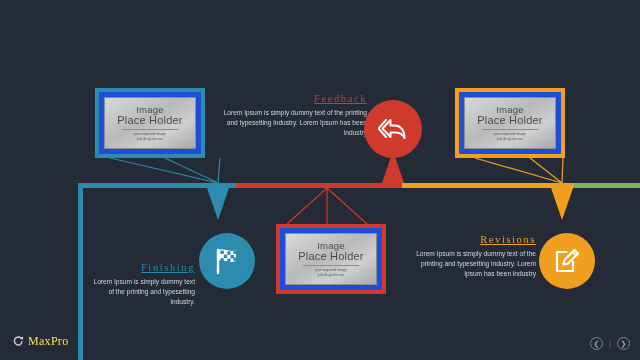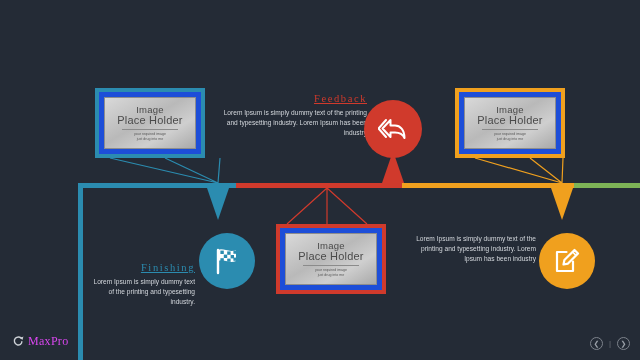--- a/index.html
+++ b/index.html
@@ -33,21 +33,21 @@
   
   .circ{position:absolute;border-radius:50%;display:flex;align-items:center;justify-content:center;}
 
   
   .tblock{position:absolute;}
   .ttitle{font-family:"Liberation Serif",serif;font-size:10.5px;letter-spacing:1.6px;margin-bottom:4px;text-decoration:underline;}
   .tbody{color:#d3d7dc;font-size:6.6px;line-height:10px;}
   .ta-right{text-align:right;}
 
   
-  #logo{position:absolute;left:12px;top:334px;display:flex;align-items:center;gap:3px;color:#d946ef;}
+  #logo{position:absolute;left:12px;top:334px;display:flex;align-items:center;gap:3px;color:#fde047;}
   #logo .lg-txt{font-family:"Liberation Serif",serif;font-size:12px;letter-spacing:.3px;}
   #nav{position:absolute;right:10px;top:337px;display:flex;align-items:center;gap:6px;}
   .navbtn{width:11px;height:11px;border-radius:50%;border:1px solid #7d838c;display:flex;align-items:center;justify-content:center;color:#9aa0a8;font-size:7px;line-height:1;}
   .navsep{color:#6d737c;font-size:8px;}
 </style>
 </head>
 <body>
 
 <div id="slide">
 
@@ -148,20 +148,21 @@
         <rect x="11.8" y="7.6" width="3.4" height="3.4"></rect>
         <rect x="18.6" y="8.0" width="3.4" height="3.4"></rect>
         <rect x="8.4" y="11.2" width="3.4" height="3.0"></rect>
         <rect x="15.2" y="11.6" width="3.4" height="3.2"></rect>
         <rect x="21.4" y="10.6" width="2.6" height="3.2"></rect>
       </g>
     </svg>
   </div>
 
   <div class="tblock ta-right" style="left:403px;top:234px;width:133px;">
+    <div class="ttitle" style="color:#f0a01e;">Revisions</div>
     <div class="tbody">Lorem Ipsum is simply dummy text of the printing and typesetting industry. Lorem Ipsum has been industry</div>
   </div>
   <div class="circ" style="left:539px;top:233px;width:56px;height:56px;background:#f0a01e;">
     <svg width="28" height="28" viewBox="0 0 28 28">
       <path d="M20,14.5 L20,24 L4,24 L4,5 L13.5,5" fill="none" stroke="#ffffff" stroke-width="2.2" stroke-linecap="round" stroke-linejoin="round"></path>
       <path d="M10.5,17.5 L11.4,13 L21.5,3 L25,6.5 L15,16.6 Z" fill="none" stroke="#ffffff" stroke-width="2.2" stroke-linejoin="round"></path>
       <path d="M19.6,5 L23,8.4" fill="none" stroke="#ffffff" stroke-width="1.6"></path>
     </svg>
   </div>
 

